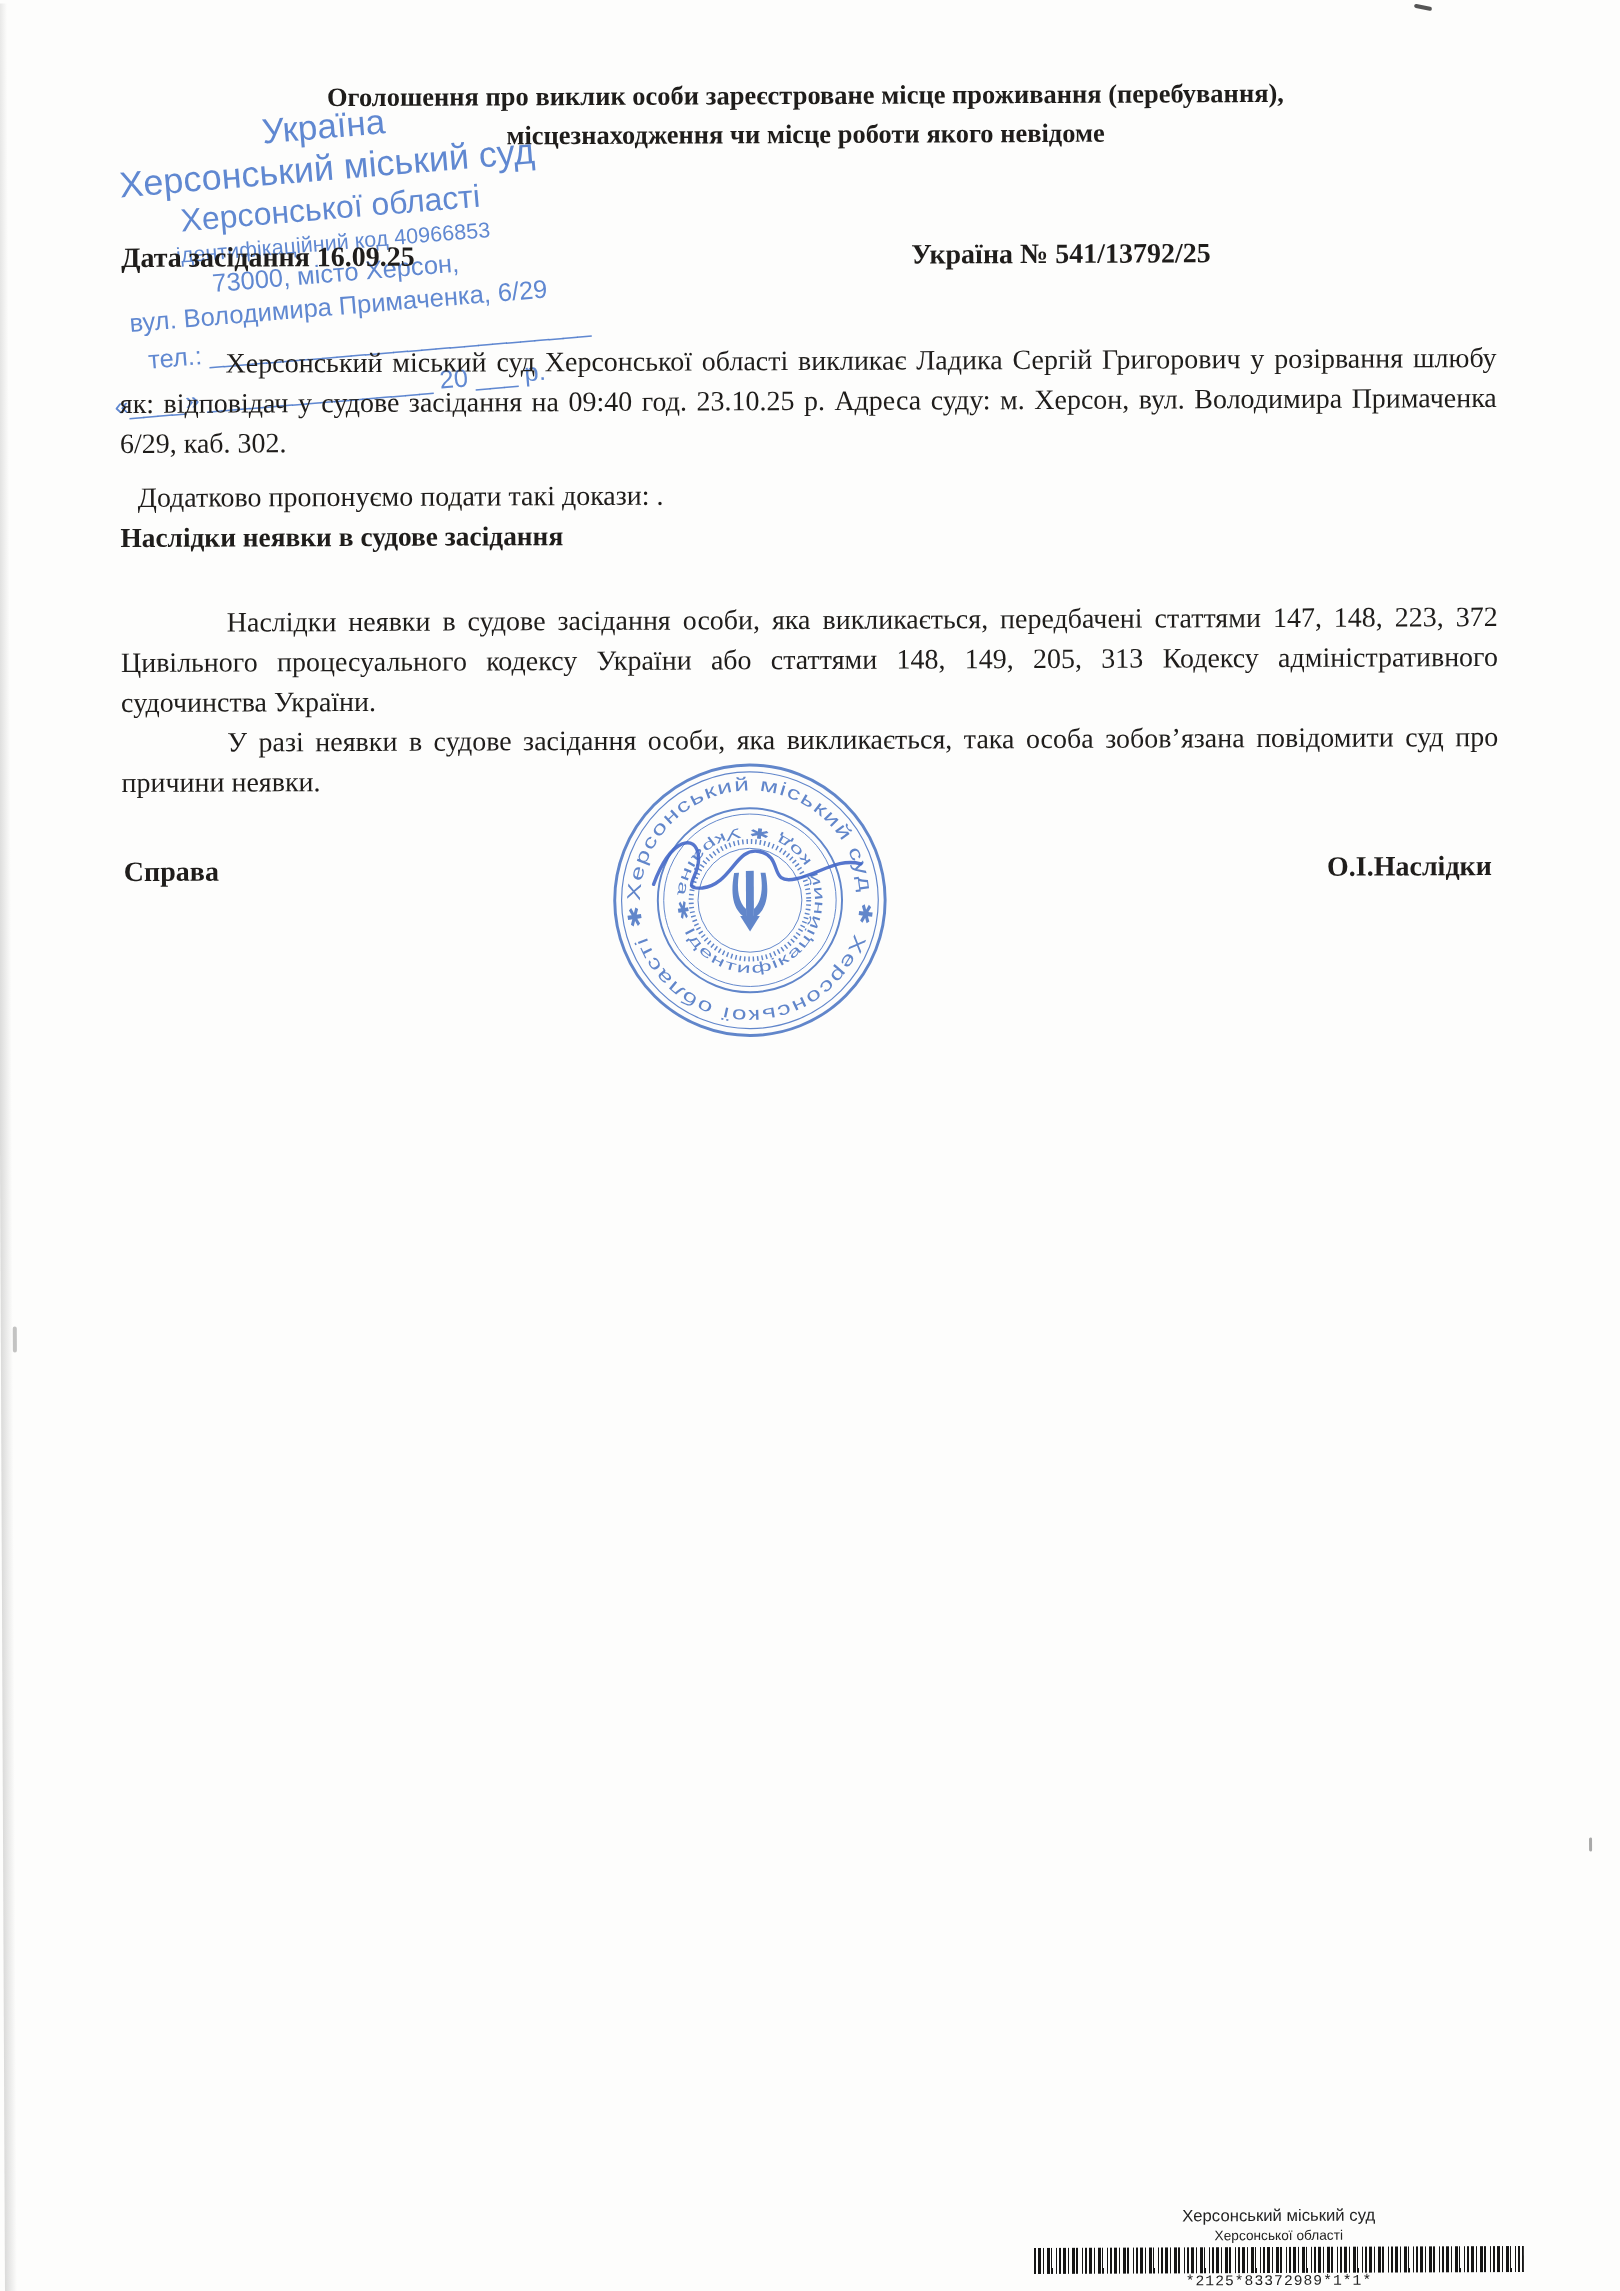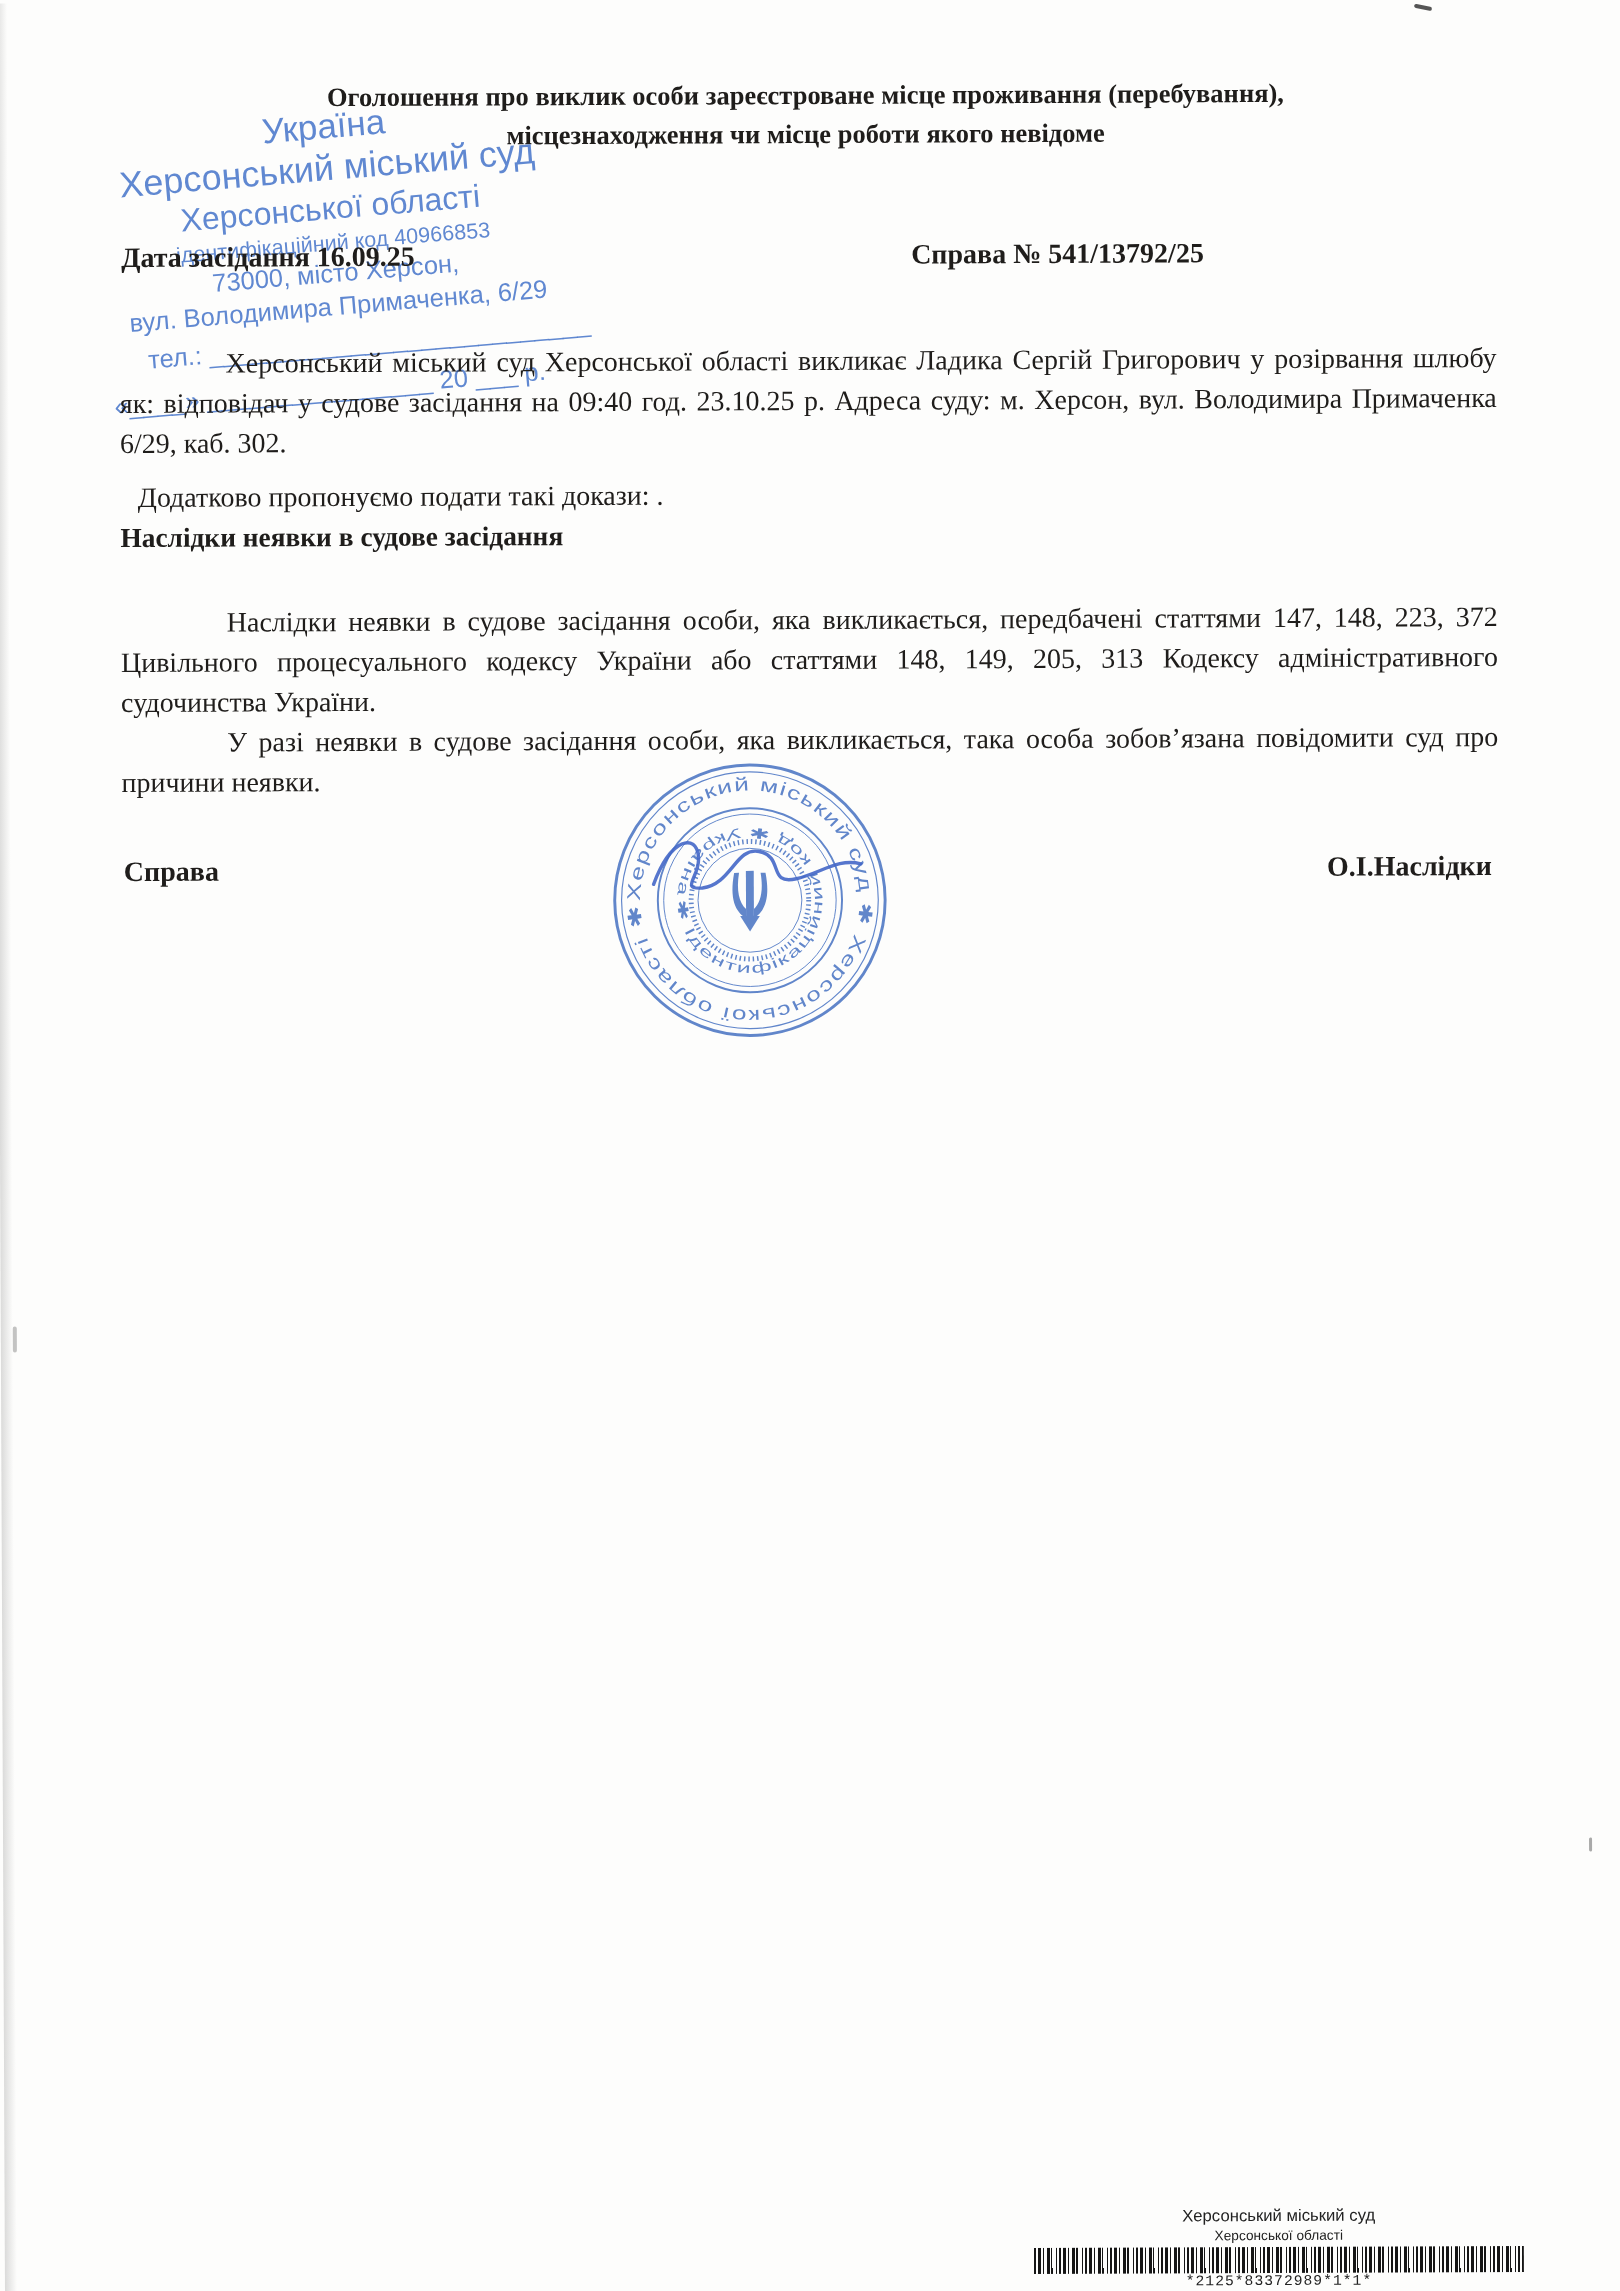--- a/index.html
+++ b/index.html
@@ -95,21 +95,21 @@
 
   <div class="title">
     <div>Оголошення про виклик особи зареєстроване місце проживання (перебування),</div>
     <div>місцезнаходження чи місце роботи якого невідоме</div>
   </div>
 
   <div class="meta">
     <span>Дата засідання</span>
     <span>16.09.25</span>
     <span class="meta-case">
-      <span>Справа №</span>
+      <span>Україна №</span>
       <span>541/13792/25</span>
     </span>
   </div>
 
   <div class="bodytext">
     <p class="p1">Херсонський міський суд Херсонської області викликає Ладика Сергій Григорович у розірвання шлюбу  як: відповідач у судове засідання  на  09:40 год. 23.10.25 р. Адреса суду: м. Херсон, вул. Володимира Примаченка  6/29, каб. 302.</p>
     <p class="p2">Додатково пропонуємо подати такі докази: .</p>
     <p class="section-heading">Наслідки неявки в судове засідання</p>
     <p class="p3">Наслідки неявки в судове засідання особи, яка викликається, передбачені статтями 147, 148, 223, 372 Цивільного процесуального кодексу України або статтями 148, 149, 205, 313 Кодексу адміністративного судочинства України.</p>
     <p class="p4">У разі неявки в судове засідання особи, яка викликається, така особа зобов’язана повідомити суд про причини неявки.</p>

